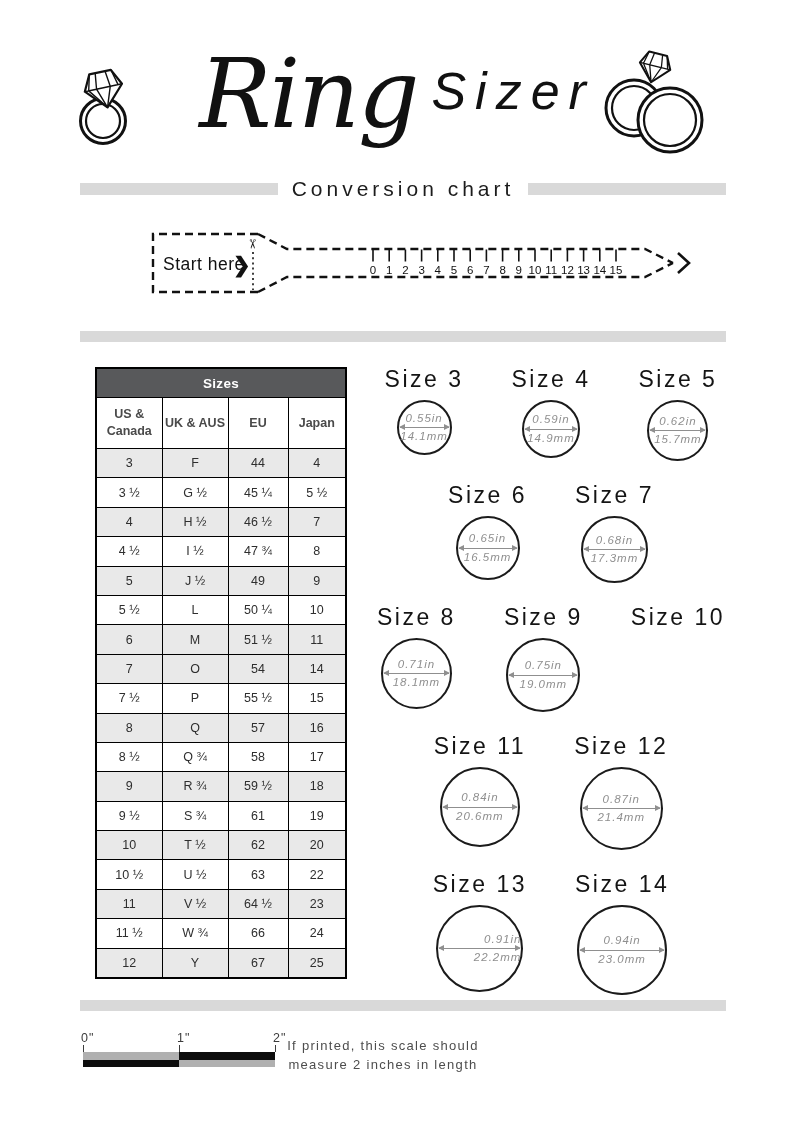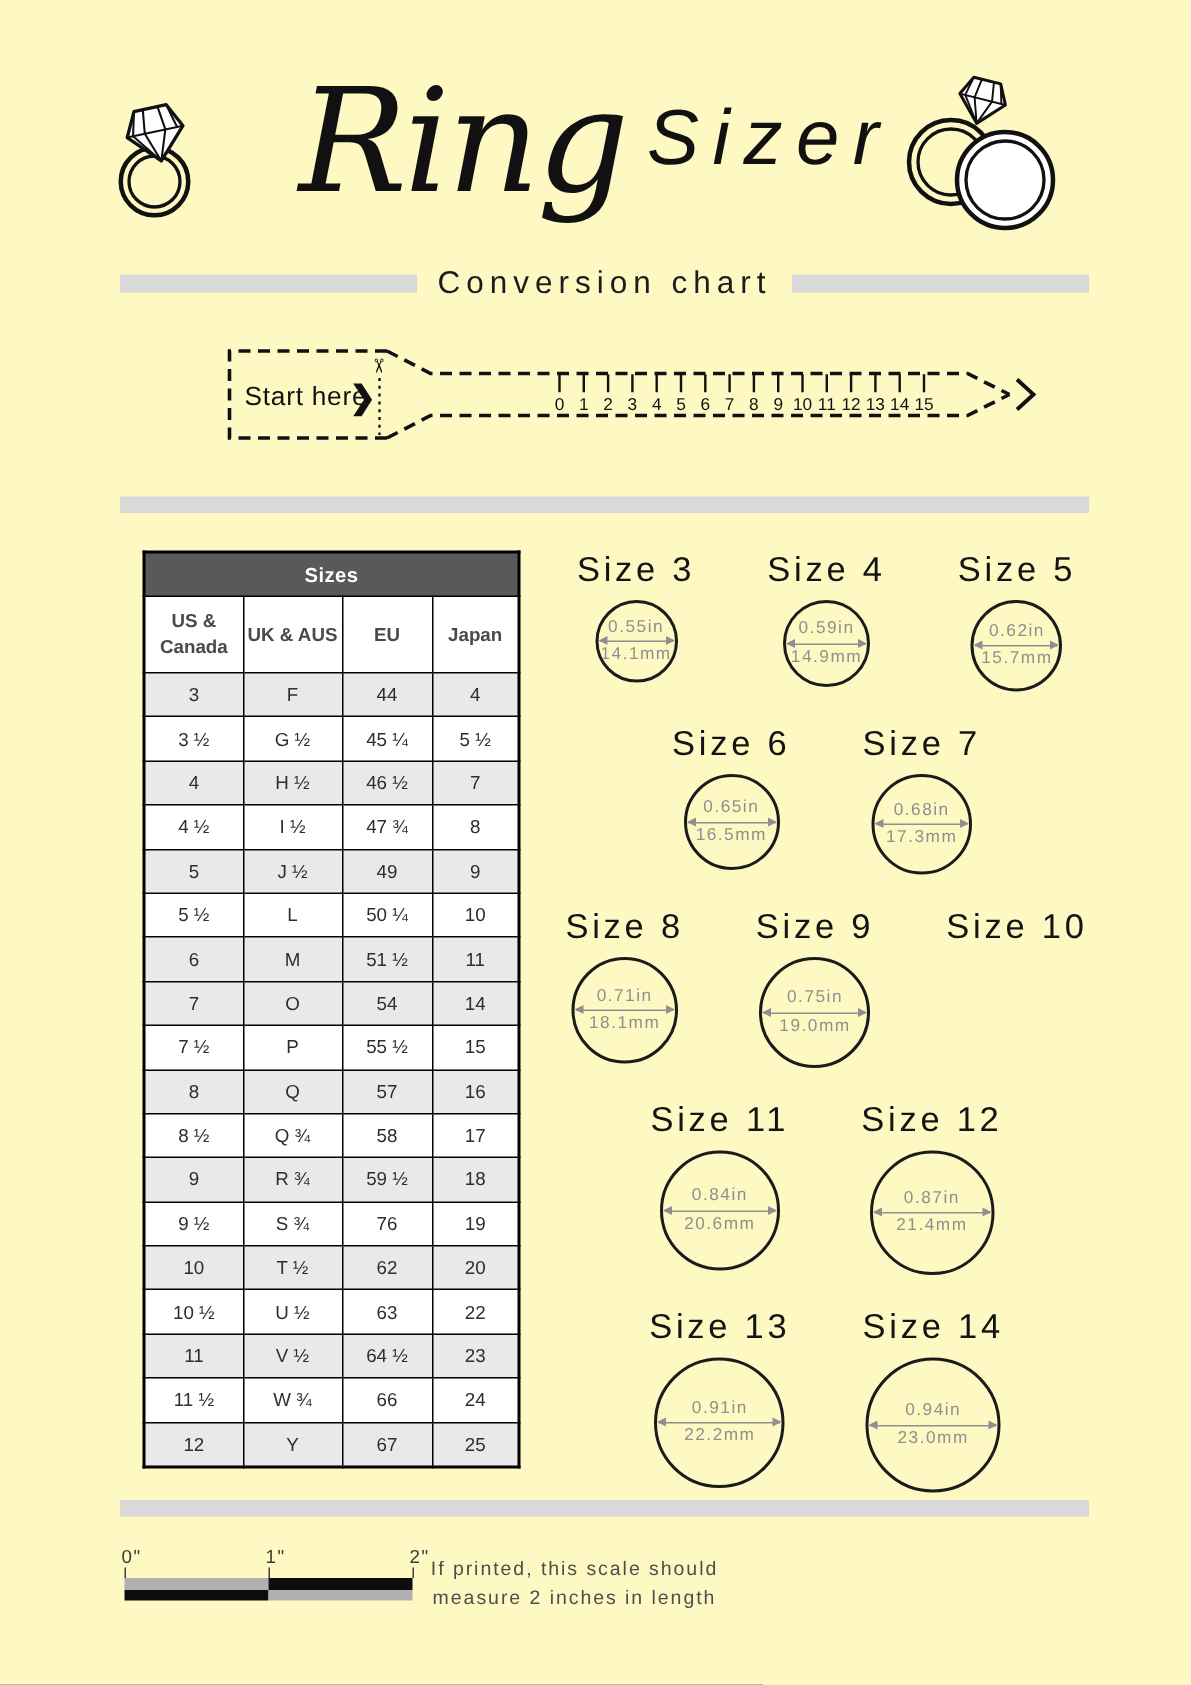--- a/index.html
+++ b/index.html
@@ -1,18 +1,18 @@
 <!DOCTYPE html>
 <html><head>
 <meta charset="utf-8">
 <style>
   html,body { margin:0; padding:0; background:#888; }
   .page {
     position:relative; width:794px; height:1123px; margin:0 auto;
-    background:#fef9c3; overflow:hidden;
+    background:#ffffff; overflow:hidden;
     font-family:"Liberation Sans", sans-serif; color:#111;
   }
 
   
   .title-wrap { position:absolute; top:28px; left:0; width:100%; height:150px;
     display:flex; justify-content:center; align-items:baseline; }
   .title-script { font-family:"DejaVu Serif", serif; font-style:italic; font-weight:400;
     font-size:96px; line-height:1; letter-spacing:-2px; position:relative; top:18px; }
   .title-rest { font-size:52px; letter-spacing:9px; margin-left:14px; font-weight:500;font-style:italic; }
   .icon-abs { position:absolute; }
@@ -45,21 +45,21 @@
   .c0 { width:66px; } .c1 { width:66px; } .c2 { width:60px; } .c3 { width:58px; }
 
   
   .circles { position:absolute; left:356px; top:366px; width:390px;
     display:flex; flex-direction:column; align-items:center; gap:21px; }
   .size-row { display:flex; justify-content:center; align-items:flex-start; gap:48px; }
   .size-item { display:flex; flex-direction:column; align-items:center; }
   .size-label { font-size:23px; letter-spacing:2.5px; color:#141414; margin-bottom:7px; white-space:nowrap; }
   .ring-circle { border:2.5px solid #1b1b1b; border-radius:50%; box-sizing:border-box;
     display:flex; flex-direction:column; align-items:center; justify-content:center; }
-  .dim-in, .dim-mm { font-size:11.5px; letter-spacing:1px; color:#8f8f8f; line-height:1; white-space:nowrap; }
+  .dim-in, .dim-mm { font-size:11.5px; letter-spacing:1px; color:#8f8f8f; line-height:1; white-space:nowrap;font-style:italic; }
   .dim-in { margin-bottom:3px; } .dim-mm { margin-top:3px; }
   .dim-arrow { align-self:stretch; height:1px; background:#8f8f8f; position:relative; margin:0 1px; }
   .dim-arrow::before, .dim-arrow::after { content:""; position:absolute; top:-3px;
     border-top:3px solid transparent; border-bottom:3px solid transparent; }
   .dim-arrow::before { left:-1px; border-right:6px solid #8f8f8f; }
   .dim-arrow::after  { right:-1px; border-left:6px solid #8f8f8f; }
 
   
   .scale-wrap { position:absolute; left:83px; top:1031px; width:500px; height:60px; }
   .inch-label { position:absolute; top:0; font-size:12.5px; color:#3c3c3c; letter-spacing:1px; }
@@ -249,21 +249,21 @@
         </tr>
         <tr class="alt">
           <td>9</td>
           <td>R ¾</td>
           <td>59 ½</td>
           <td>18</td>
         </tr>
         <tr>
           <td>9 ½</td>
           <td>S ¾</td>
-          <td>76</td>
+          <td>61</td>
           <td>19</td>
         </tr>
         <tr class="alt">
           <td>10</td>
           <td>T ½</td>
           <td>62</td>
           <td>20</td>
         </tr>
         <tr>
           <td>10 ½</td>
@@ -372,21 +372,21 @@
           <div class="ring-circle" style="width: 83px; height: 83px;">
             <div class="dim-in">0.87in</div>
             <div class="dim-arrow"></div>
             <div class="dim-mm">21.4mm</div>
           </div>
         </div>
       </div>
       <div class="size-row">
         <div class="size-item">
           <div class="size-label">Size 13</div>
-          <div class="ring-circle" style="width: 87px; height: 87px;">
+          <div class="ring-circle" style="width: 87px; height: 87px; align-items: flex-end;">
             <div class="dim-in">0.91in</div>
             <div class="dim-arrow"></div>
             <div class="dim-mm">22.2mm</div>
           </div>
         </div>
         <div class="size-item">
           <div class="size-label">Size 14</div>
           <div class="ring-circle" style="width: 90px; height: 90px;">
             <div class="dim-in">0.94in</div>
             <div class="dim-arrow"></div>

